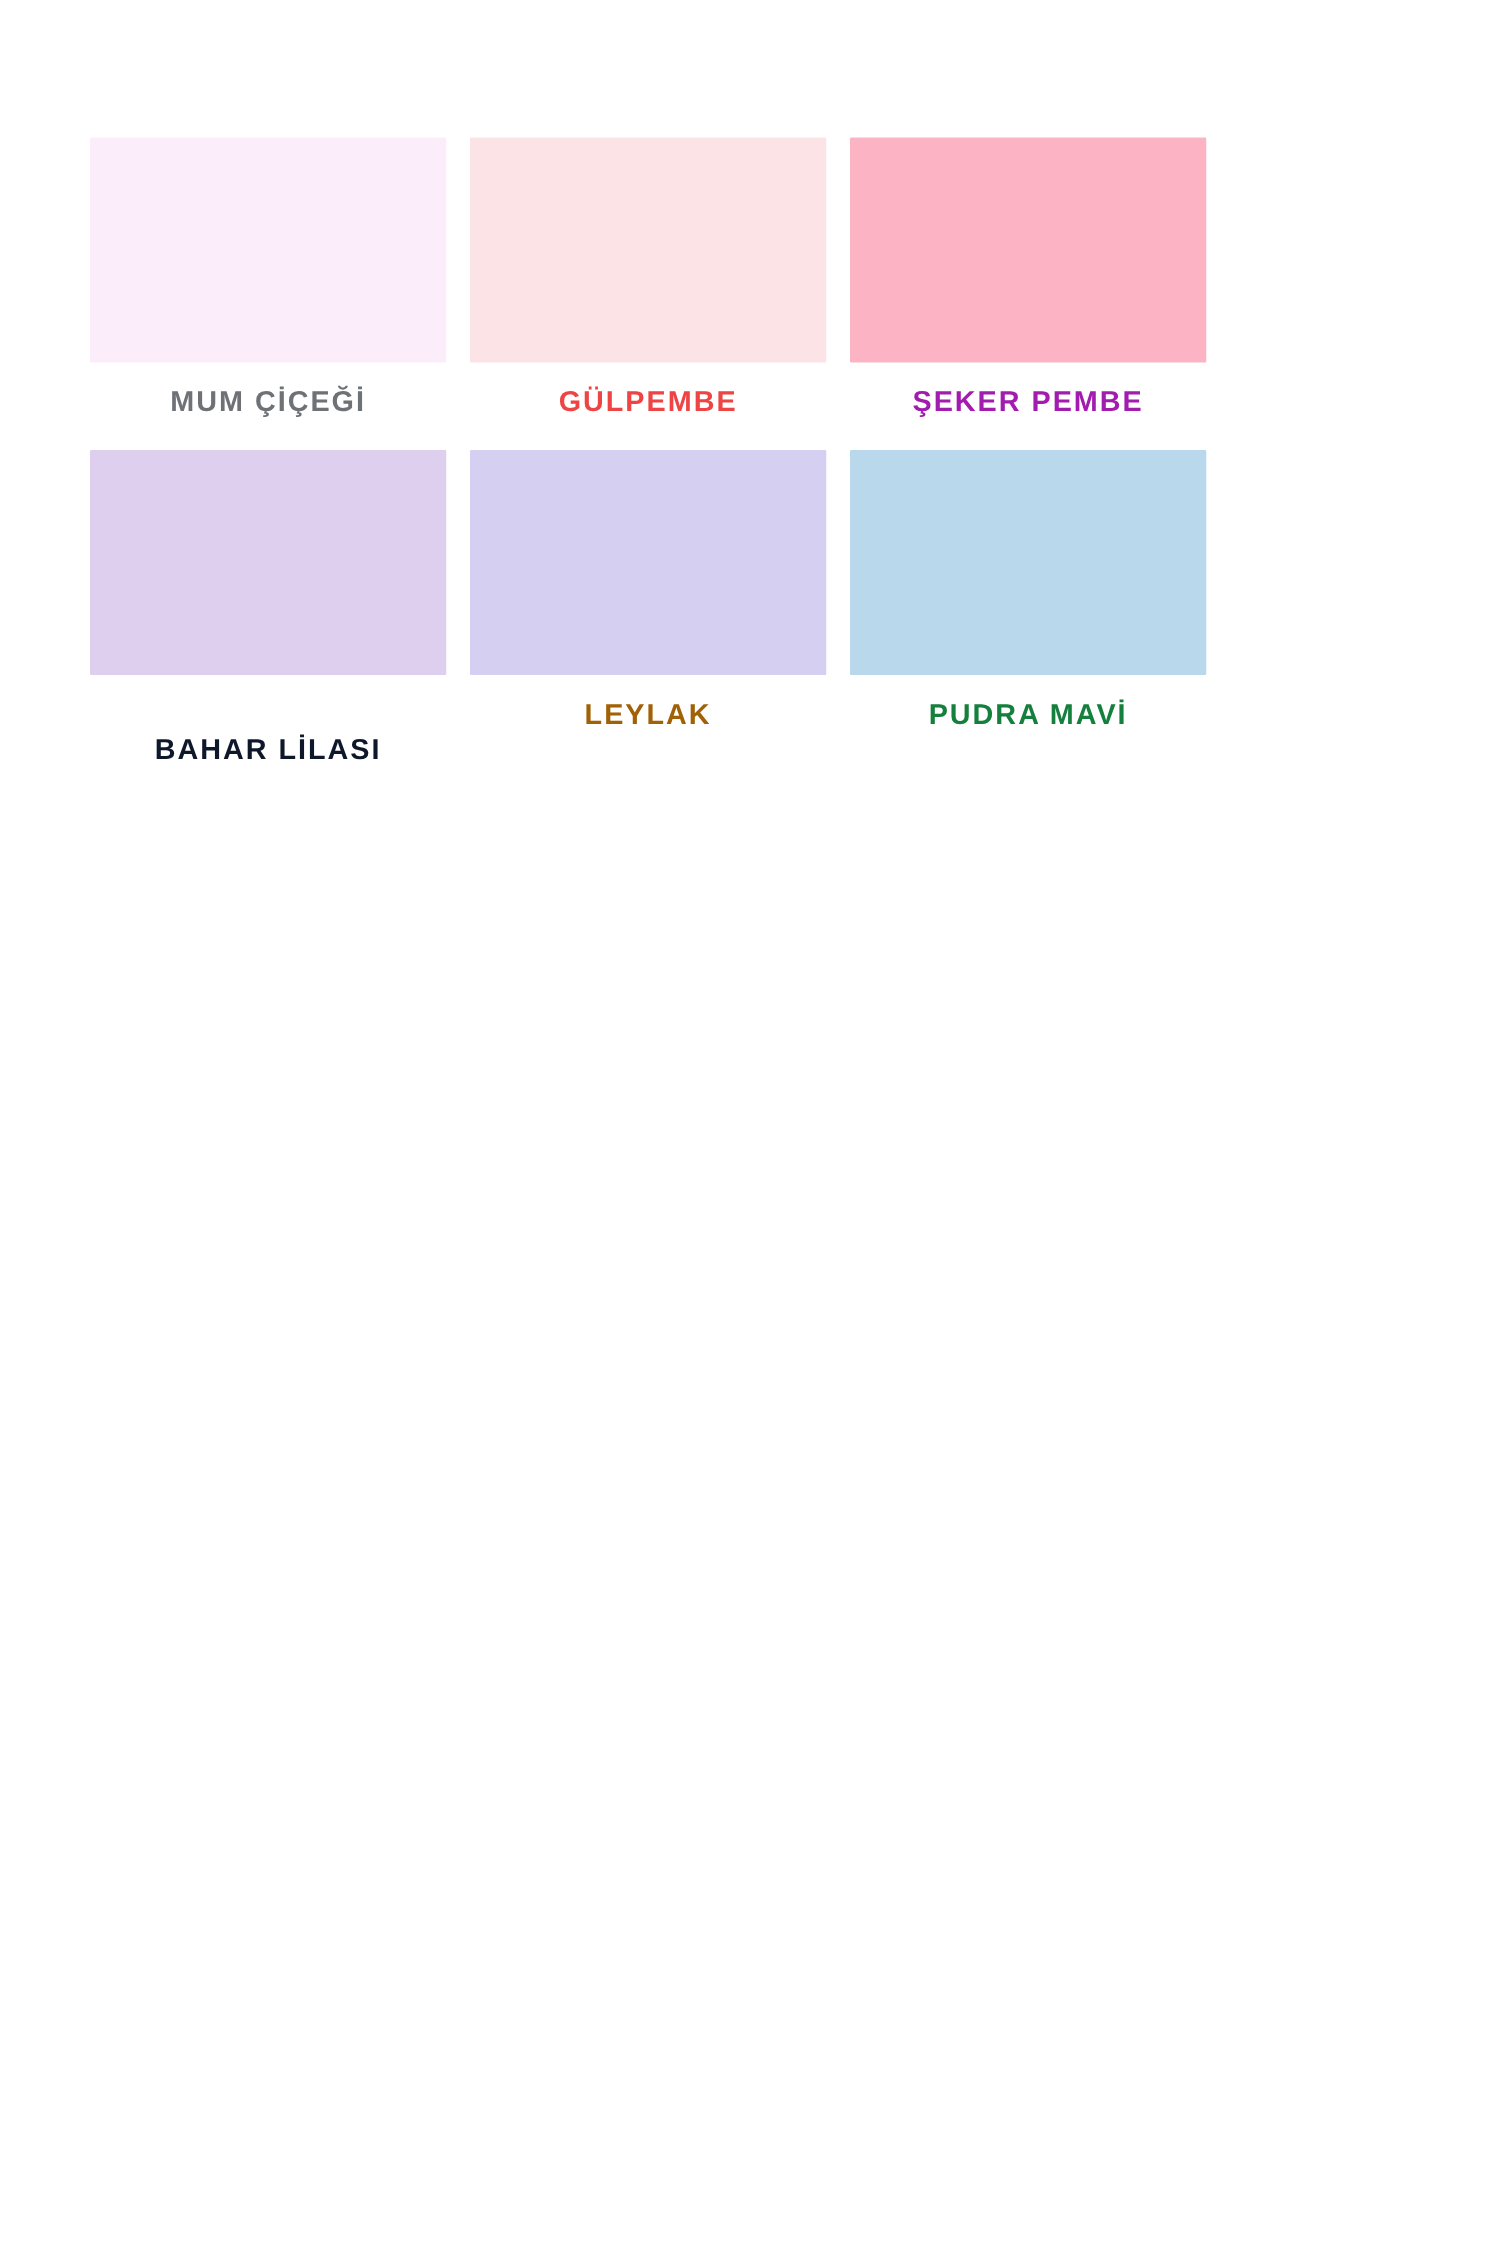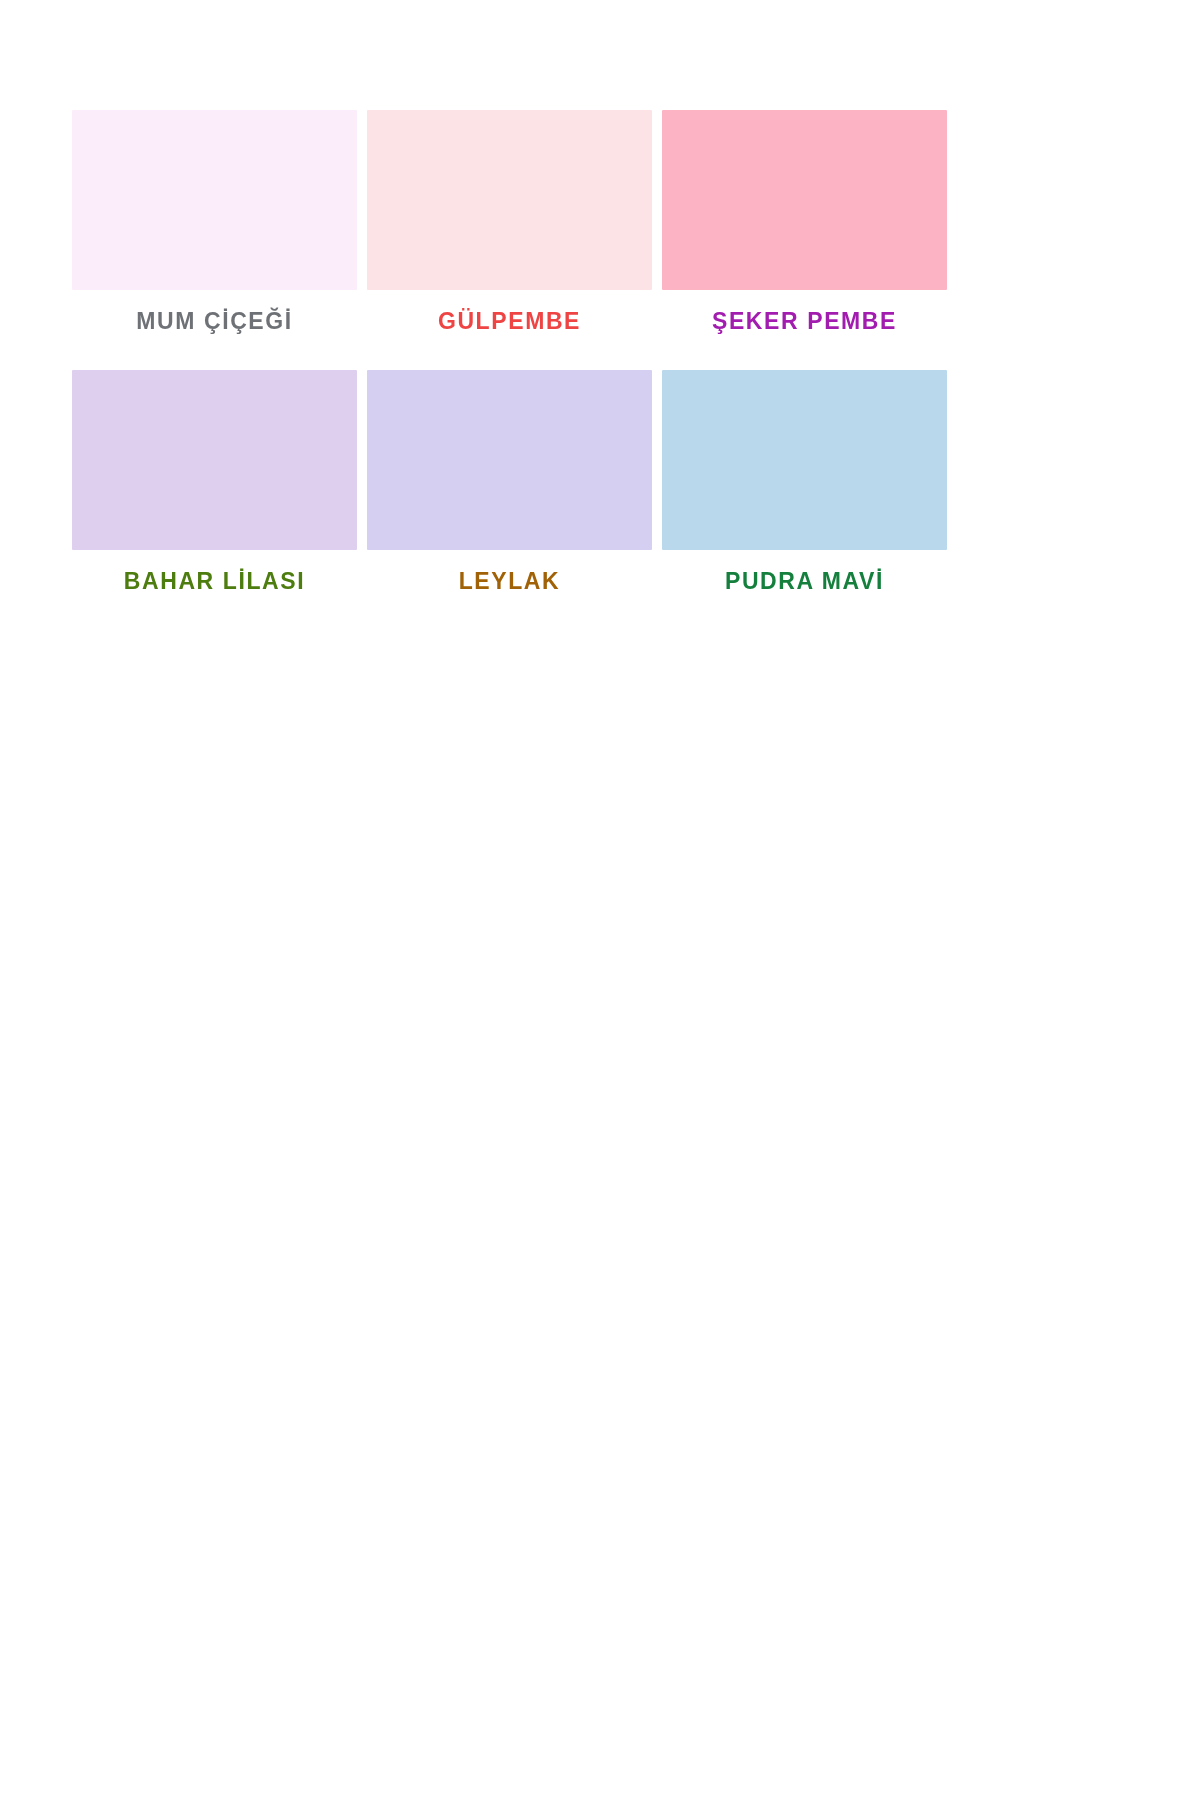--- a/index.html
+++ b/index.html
@@ -26,21 +26,20 @@
 
   .palette-grid {
     position: absolute;
     left: 72px;
     top: 110px;
     width: 888px;
     display: grid;
     grid-template-columns: repeat(3, 285px);
     column-gap: 19px;
     row-gap: 0px;
-    gap: 10px;
   }
 
   .swatch-cell {
     width: 285px;
     display: flex;
     flex-direction: column;
     align-items: center;
   }
 
   .swatch-chip {
@@ -96,21 +95,21 @@
       <span class="swatch-label" style="color: #ef4444;">GÜLPEMBE</span>
     </div>
 
     <div class="swatch-cell">
       <span class="swatch-chip" style="background-color: rgb(252, 180, 197);"></span>
       <span class="swatch-label" style="color: #a21caf;">ŞEKER PEMBE</span>
     </div>
 
     <div class="swatch-cell">
       <span class="swatch-chip" style="background-color: rgb(223, 207, 238);"></span>
-      <span class="swatch-label" style="color: #4d7c0f;">BAHAR LİLASI</span>
+      <span class="swatch-label" style="color: #0f172a; margin-top: 28px;">BAHAR LİLASI</span>
     </div>
 
     <div class="swatch-cell">
       <span class="swatch-chip" style="background-color: rgb(213, 207, 242);"></span>
       <span class="swatch-label" style="color: #a16207;">LEYLAK</span>
     </div>
 
     <div class="swatch-cell">
       <span class="swatch-chip" style="background-color: rgb(186, 216, 236);"></span>
       <span class="swatch-label" style="color: #15803d;">PUDRA MAVİ</span>

